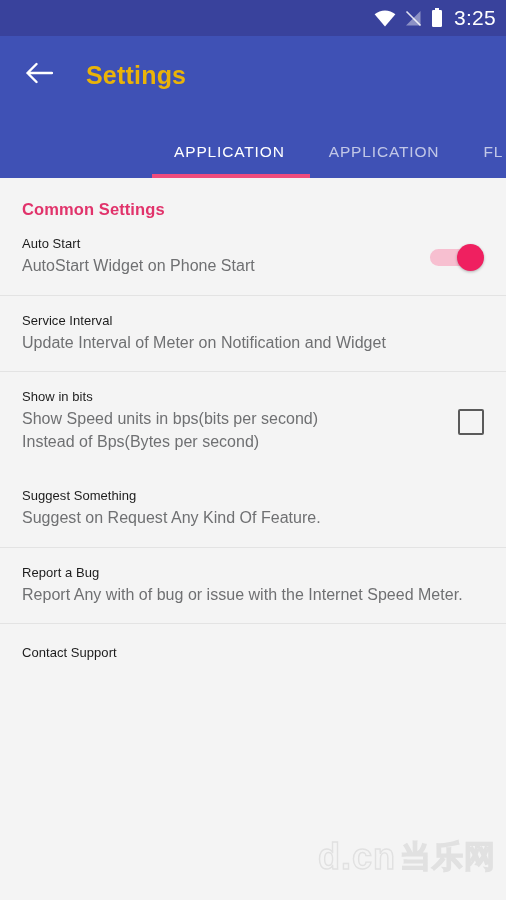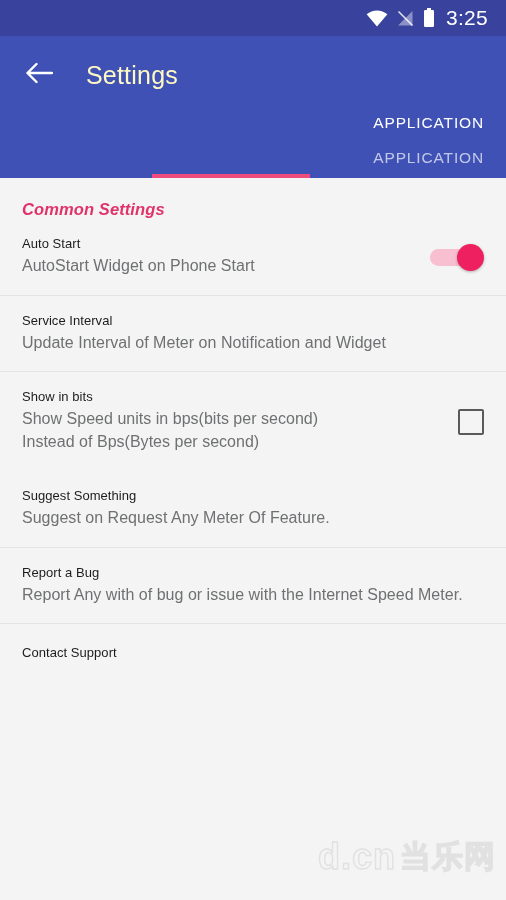--- a/index.html
+++ b/index.html
@@ -8,50 +8,50 @@
     font-family:"Liberation Sans", sans-serif;
     background:#f4f4f4;
     overflow:hidden;
   }
   #app { position:relative; width:506px; height:900px; overflow:hidden; background:#f4f4f4; }
 
   
   .statusbar {
     height:36px; background:#39429c;
     display:flex; align-items:center; justify-content:flex-end;
-    padding:0 18px 0 0; gap:9px; color:#ffffff;
+    padding:0 10px 0 0; gap:9px; color:#ffffff;
   }
   .netspeed { display:flex; flex-direction:column; justify-content:center; line-height:1.05; }
   .netspeed .row { display:flex; align-items:center; gap:3px; font-size:10.5px; font-weight:bold; letter-spacing:-0.2px; }
   .tri { width:0; height:0; border-left:4px solid transparent; border-right:4px solid transparent; }
   .tri.down { border-top:6px solid #fff; }
   .sb-icon { display:flex; align-items:center; }
   .clock { font-size:21px; font-weight:500; letter-spacing:0.3px; margin-left:2px; }
 
   
   .toolbar { background:#3f51b5; height:142px; position:relative; }
   .toolbar-top { display:flex; align-items:center; height:78px; padding-left:22px; }
   .back-btn { width:34px; height:34px; display:flex; align-items:center; justify-content:center; cursor:pointer; }
-  .title { color:#fef9c3; font-size:25px; font-weight:400; margin-left:30px; letter-spacing:0.2px; }
-
-  .tabs { display:flex; align-items:flex-end; height:64px; padding-left:152px; gap:0;flex-direction:column; }
+  .title { color:#eab308; font-size:25px; font-weight:700; margin-left:30px; letter-spacing:0.2px; }
+
+  .tabs { display:flex; align-items:flex-end; height:64px; padding-left:152px; gap:0; }
   .tab {
     color:rgba(255,255,255,0.68); font-size:15.5px; font-weight:500;
     letter-spacing:0.85px; padding:0 22px 17px 22px; white-space:nowrap; cursor:pointer;
   }
   .tab.active { color:#ffffff; }
   .tab-indicator {
     position:absolute; left:152px; bottom:0; width:158px; height:4px; background:#ef4c7d;
   }
 
   
   .content { position:relative; background:#f4f4f4; height:722px; }
   .section-header {
     color:#e1336b; font-size:16.5px; font-weight:bold;
-    padding:22px 6px 0 22px; letter-spacing:0.1px;font-style:italic;
+    padding:22px 6px 0 22px; letter-spacing:0.1px;
   }
   .row {
     display:flex; align-items:center; justify-content:space-between;
     padding:17px 22px 17px 22px; min-height:56px;
   }
   .row-text { flex:1; min-width:0; }
   .row-title { color:#1c1c1c; font-size:13px; font-weight:400; letter-spacing:0.05px; }
   .row-sub { color:#6f7072; font-size:16px; line-height:1.42; margin-top:4px; letter-spacing:0.02px; }
   .divider { height:1px; background:#e3e3e3; }
 
@@ -174,21 +174,21 @@
         <div class="row-sub" style="white-space:pre-line">Show Speed units in bps(bits per second)
 Instead of Bps(Bytes per second)</div>
       </div>
       <div class="checkbox"></div>
     </div>
 
 
     <div class="row">
       <div class="row-text">
         <div class="row-title">Suggest Something</div>
-        <div class="row-sub">Suggest on Request Any Meter Of Feature.</div>
+        <div class="row-sub">Suggest on Request Any Kind Of Feature.</div>
       </div>
     </div>
     <div class="divider"></div>
 
     <div class="row">
       <div class="row-text">
         <div class="row-title">Report a Bug</div>
         <div class="row-sub">Report Any with of bug or issue with the Internet Speed Meter.</div>
       </div>
     </div>

